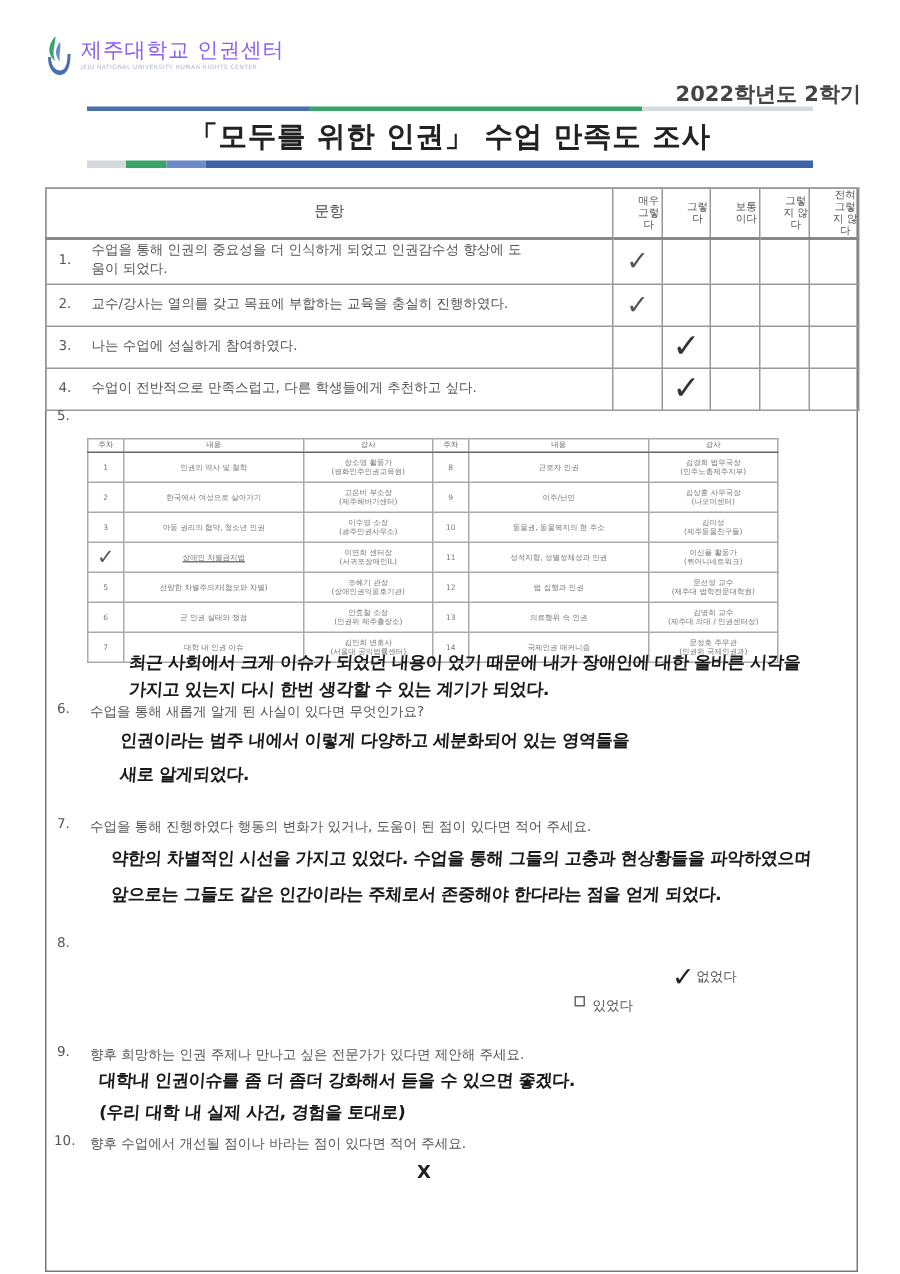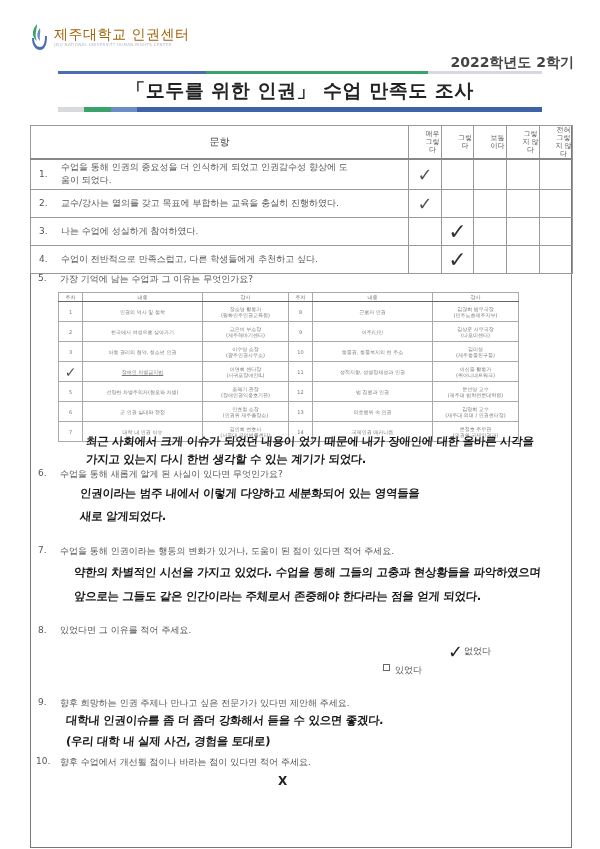--- a/index.html
+++ b/index.html
@@ -2,21 +2,21 @@
 <html><head>
 <meta charset="utf-8">
 <style>
   * { box-sizing: border-box; margin: 0; padding: 0; }
   html, body { width: 600px; height: 849px; background: #ffffff; overflow: hidden; }
   body { position: relative; font-family: "DejaVu Sans", sans-serif; color: #333; }
 
   .logo { position: absolute; left: 28px; top: 22px; display: flex; align-items: center; }
   .logo-mark { width: 22px; height: 30px; position: relative; }
   .logo-text { margin-left: 4px; }
-  .logo-name { font-size: 14px; color: #a16207; letter-spacing: 0.5px; line-height: 16px; }
+  .logo-name { font-size: 14px; color: #8b5cf6; letter-spacing: 0.5px; line-height: 16px; }
   .logo-sub { font-size: 4px; color: #b0b8c8; letter-spacing: 0.3px; line-height: 6px; }
 
   .term { position: absolute; right: 26px; top: 54px; font-size: 14px; font-weight: bold; color: #444; }
 
   .bar-top { position: absolute; left: 58px; top: 71px; width: 484px; height: 3px; display: flex; }
   .bar-top .s1 { width: 148px; background: #4a6fb0; }
   .bar-top .s2 { width: 222px; background: #3aa36a; }
   .bar-top .s3 { flex: 1; background: #d6d9de; }
 
   .title { position: absolute; left: 0; width: 600px; top: 78px; text-align: center; font-size: 19px; font-weight: bold; color: #222; letter-spacing: 0.5px; }
@@ -169,21 +169,20 @@
         <td class="chk"></td>
         <td class="chk"></td>
         <td class="chk"></td>
       </tr>
     </tbody>
   </table>
 </div>
 
 <div class="q-line" style="top:273px">
   <span class="qnum">5.</span>
-  <span>가장 기억에 남는 수업과 그 이유는 무엇인가요?</span>
 </div>
 
 <table class="inner">
   <colgroup>
     <col style="width:24px">
       <col style="width:120px">
       <col style="width:86px">
     <col style="width:24px">
       <col style="width:120px">
       <col style="width:86px">
@@ -305,29 +304,28 @@
 
 <div class="q-line" style="top:468px">
   <span class="qnum">6.</span>
   <span>수업을 통해 새롭게 알게 된 사실이 있다면 무엇인가요?</span>
 </div>
 <div class="hand" style="left:80px; top:486px;">인권이라는 범주 내에서   이렇게 다양하고  세분화되어 있는 영역들을</div>
 <div class="hand" style="left:80px; top:509px;">새로 알게되었다.</div>
 
 <div class="q-line" style="top:545px">
   <span class="qnum">7.</span>
-  <span>수업을 통해 인권이라는 행동의 변화가 있거나, 도움이 된 점이 있다면 적어 주세요.</span>
+  <span>수업을 통해 진행하였다 행동의 변화가 있거나, 도움이 된 점이 있다면 적어 주세요.</span>
 </div>
 <div class="hand" style="left:74px; top:565px;">약한의 차별적인 시선을 가지고 있었다.  수업을 통해  그들의 고충과  현상황들을 파악하였으며</div>
 <div class="hand" style="left:74px; top:589px;">앞으로는 그들도  같은 인간이라는 주체로서  존중해야 한다라는 점을  얻게 되었다.</div>
 
 <div class="q-line" style="top:624px; align-items:center;">
   <span class="qnum">8.</span>
   <span style="line-height:12px;">
-    <span style="display:block">있었다면 그 이유를 적어 주세요.</span>
   </span>
 </div>
 <div class="q8-opts">
   <div class="opt-yes">
     <span class="box"></span>
     <span>있었다</span>
   </div>
   <div class="opt-no">
     <span class="vmark">✓</span>
     <span>없었다</span>

